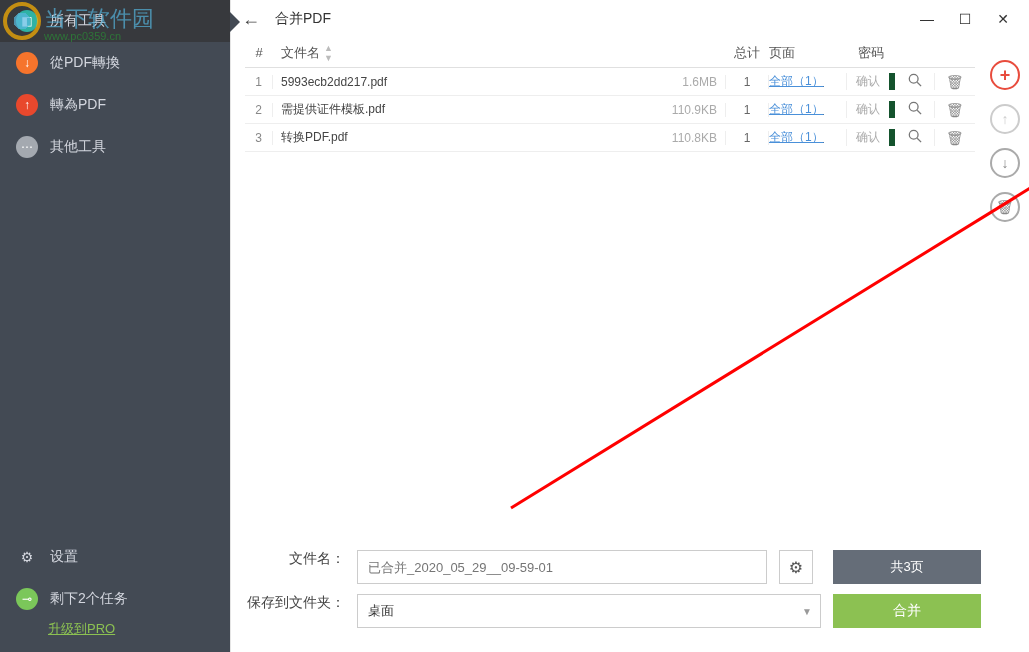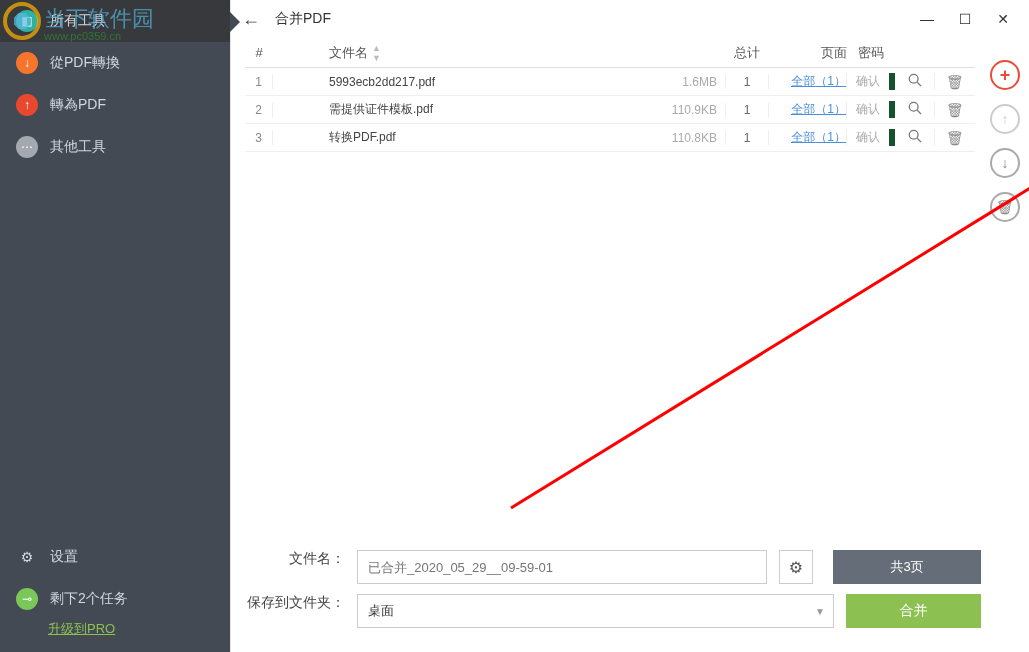--- a/index.html
+++ b/index.html
@@ -29,24 +29,24 @@
     .header { display: flex; align-items: center; height: 38px; padding: 0 8px; }
     .back-btn { width: 24px; height: 24px; display: flex; align-items: center; justify-content: center; cursor: pointer; font-size: 18px; color: #444; }
     .title { font-size: 14px; color: #333; margin-left: 12px; flex: 1; }
     .win-controls { display: flex; gap: 18px; margin-right: 8px; }
     .win-btn { width: 20px; height: 20px; display: flex; align-items: center; justify-content: center; cursor: pointer; font-size: 14px; color: #333; }
     
     .content { flex: 1; display: flex; }
     .table-area { flex: 1; padding: 0 6px 0 14px; display: flex; flex-direction: column; position: relative; }
     .table-header { display: flex; align-items: center; height: 30px; font-size: 13px; color: #555; border-bottom: 1px solid #e0e0e0; }
     .col-num { width: 28px; text-align: center; }
-    .col-name { flex: 1; padding-left: 8px; display: flex; align-items: center; gap: 4px; margin-left: 48px; }
+    .col-name { flex: 1; padding-left: 8px; display: flex; align-items: center; gap: 4px; }
     .col-size { width: 60px; text-align: right; }
     .col-total { width: 44px; text-align: center; }
-    .col-pages { width: 78px; text-align: right; }
+    .col-pages { width: 78px; text-align: left; }
     .col-pwd { width: 48px; text-align: center; }
     .col-search { width: 40px; text-align: center; }
     .col-del { width: 40px; text-align: center; }
     .sort-icon { font-size: 9px; color: #bbb; }
     
     .table-row { display: flex; align-items: center; height: 28px; font-size: 12px; border-bottom: 1px solid #eee; }
     .table-row .col-num { color: #888; border-right: 1px solid #eee; }
     .table-row .col-name { color: #444; }
     .table-row .col-size { color: #aaa; padding-right: 8px; }
     .table-row .col-total { color: #666; border-left: 1px solid #eee; border-right: 1px solid #eee; }
@@ -63,21 +63,21 @@
     .tool-btn.disabled { border-color: #ccc; color: #ccc; }
     
     .footer { padding: 12px 48px 14px 14px; }
     .footer-row { display: flex; align-items: flex-start; margin-bottom: 10px; gap: 12px; }
     .footer-label { width: 100px; text-align: right; font-size: 14px; color: #444; }
     .footer-input { flex: 1; height: 34px; border: 1px solid #ccc; padding: 12px 10px; font-size: 13px; color: #999; }
     .footer-input.select { color: #333; position: relative; display: flex; align-items: center; cursor: pointer; }
     .sel-arrow { position: absolute; right: 8px; font-size: 10px; color: #999; }
     .gear-btn { width: 34px; height: 34px; border: 1px solid #ccc; display: flex; align-items: center; justify-content: center; cursor: pointer; color: #555; font-size: 16px; }
     .page-count { width: 148px; height: 34px; background: #656d78; color: #fff; display: flex; align-items: center; justify-content: center; font-size: 13px; margin-left: 8px; }
-    .merge-btn { width: 135px; height: 34px; background: #8cc152; color: #fff; display: flex; align-items: center; justify-content: center; font-size: 14px; cursor: pointer; }
+    .merge-btn { width: 148px; height: 34px; background: #8cc152; color: #fff; display: flex; align-items: center; justify-content: center; font-size: 14px; cursor: pointer; }
   </style>
 </head>
 <body>
 
 <div class="sidebar">
   <div class="watermark">
     <div class="logo-circle"></div>
     <div class="text1">当下软件园</div>
     <div class="text2">www.pc0359.cn</div>
   </div>

